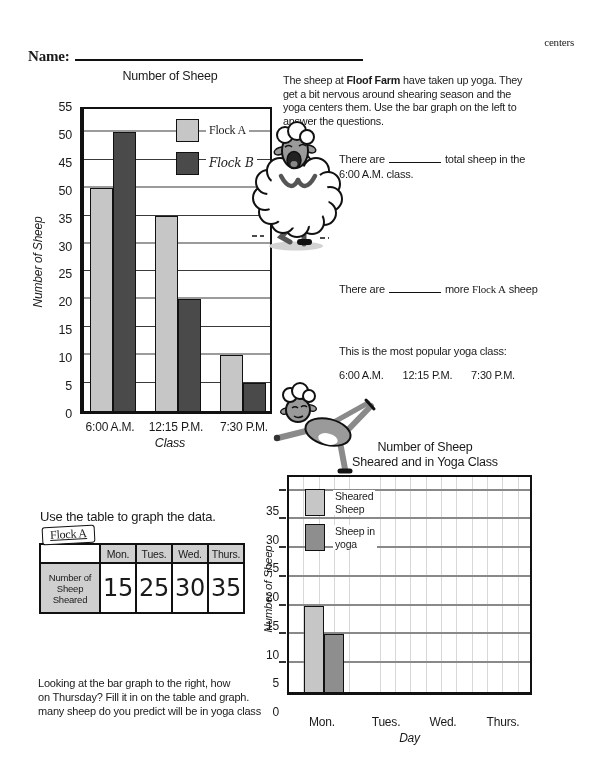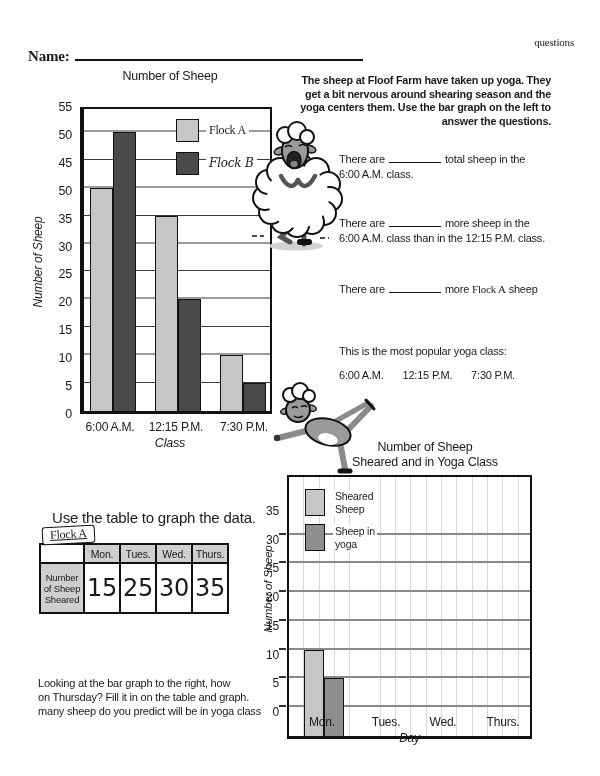--- a/index.html
+++ b/index.html
@@ -32,49 +32,49 @@
   .xtick { position:absolute; transform:translateX(-50%); font-size:12px; }
   .c1-xlabel { position:absolute; left:80px; top:436px; width:180px; text-align:center; font-style:italic; font-size:12.5px; }
   .lg-sw { position:absolute; border:1.5px solid #111; }
   .lg1-a-sw { left:92px; top:10px; width:23px; height:23px; background:#c6c6c6; }
   .lg1-b-sw { left:92px; top:43px; width:23px; height:23px; background:#4a4a4a; }
   .lg1-tx { position:absolute; left:122px; background:#fff; padding:0 3px; font-size:12px; }
   .lg1-a-tx { top:14px; font-family:"Liberation Serif",serif; }
   .lg1-b-tx { top:47px; font-family:"DejaVu Serif",serif; font-style:italic; }
 
   
-  .intro { position:absolute; left:283px; top:74px; width:268px; text-align:right; font-size:10.8px; line-height:13.5px;font-weight:bold; }
+  .intro { position:absolute; left:283px; top:74px; width:268px; text-align:left; font-size:10.8px; line-height:13.5px; }
   .q { position:absolute; left:339px; font-size:11px; line-height:14.5px; width:252px; }
   .q1 { top:152px; } .q2 { top:216px; } .q3 { top:282px; }
   .q4-label { top:344px; }
   .q4-options { top:368px; width:176px; display:flex; justify-content:space-between; }
   .blank { display:inline-block; width:52px; height:10px; border-bottom:1.5px solid #111; margin:0 4px; }
   .flock-a-inline { font-family:"Liberation Serif",serif; }
   .flock-b-inline { font-family:"DejaVu Serif",serif; font-style:italic; }
 
   
   .sheep1 { position:absolute; left:250px; top:118px; width:96px; height:134px; }
   .sheep2 { position:absolute; left:270px; top:382px; width:122px; height:92px; }
 
   
-  .tbl-heading { position:absolute; left:52px; top:509px; font-size:15px;text-align:right; }
+  .tbl-heading { position:absolute; left:40px; top:509px; font-size:13px;text-align:right; }
   .tag { position:absolute; left:42px; top:526px; transform:rotate(-3deg); font-family:"Liberation Serif",serif;
          font-size:12px; text-decoration:underline; border:1.5px solid #111; border-radius:3px; padding:0 7px 1px;
          background:#fff; z-index:2; }
   table.data { position:absolute; left:39px; top:543px; border-collapse:collapse; }
   table.data td { border:2px solid #111; text-align:center; vertical-align:middle; }
   td.corner { border:none; }
   td.dayhead { width:36px; height:19px; background:#cfcfcf; font-size:10.5px; }
-  td.rowlabel { width:44px; background:#cfcfcf; font-size:9.5px; line-height:11px; padding:2px;margin-left:25px; }
+  td.rowlabel { width:60px; background:#cfcfcf; font-size:9.5px; line-height:11px; padding:2px;margin-left:25px; }
   td.val { width:36px; height:50px; font-size:24px; font-family:"DejaVu Sans",sans-serif; }
   .note { position:absolute; left:38px; top:676px; font-size:11px; line-height:14px; }
 
   
   .c2-title { position:absolute; left:325px; top:440px; width:200px; text-align:center; font-size:12.5px; line-height:15px; }
-  .c2-plot { position:absolute; left:287px; top:475px; width:245px; height:264px; border:2.5px solid #111;
+  .c2-plot { position:absolute; left:287px; top:475px; width:245px; height:220px; border:2.5px solid #111;
              border-bottom-width:3px; background-color:#fff;
              background-image:repeating-linear-gradient(90deg, transparent 0px, transparent 14.3px, #d8d8d8 14.3px, #d8d8d8 15.3px);text-decoration:underline; }
   .c2-gl { position:absolute; left:0; right:0; height:2px; background:#898989; }
   .c2-gl::before { content:''; position:absolute; left:-10px; width:7px; height:2px; background:#333; }
   .bar2 { position:absolute; bottom:0; width:20px; border:1.5px solid #111; border-bottom:none; }
   .bar2-sheared { background:#c6c6c6; }
   .bar2-yoga { background:#8e8e8e; }
   .c2-yticks { position:absolute; left:247px; top:504px; width:32px; height:215px; display:flex; flex-direction:column;
                justify-content:space-between; align-items:flex-end; font-size:12px; }
   .c2-yticks span { line-height:14px; }
@@ -84,21 +84,21 @@
   .lg2-a-sw { left:16px; top:12px; width:20px; height:27px; background:#c6c6c6; }
   .lg2-b-sw { left:16px; top:47px; width:20px; height:27px; background:#8e8e8e; }
   .lg2-tx { position:absolute; left:44px; background:#fff; padding:0 2px; font-size:10.5px; line-height:12.5px; }
   .lg2-a-tx { top:13px; } .lg2-b-tx { top:48px; }
 </style>
 </head>
 <body>
 
 <div id="sheet">
 
-  <div class="brand">questions</div>
+  <div class="brand">centers</div>
   <div class="name-row">
     <span class="name-label">Name:</span><span class="name-line"></span>
   </div>
 
   <div class="c1-title">
     <div class="line">Number of Sheep</div>
   </div>
 
   <div class="c1-ylabel">Number of Sheep</div>
 
@@ -152,24 +152,20 @@
     <div class="line">get a bit nervous around shearing season and the</div>
     <div class="line">yoga centers them. Use the bar graph on the left to</div>
     <div class="line">answer the questions.</div>
   </div>
 
   <div class="q q1">
     <div class="line"><span>There are</span><span class="blank"></span><span>total sheep in the</span></div>
     <div class="line">6:00 A.M. class.</div>
   </div>
 
-  <div class="q q2">
-    <div class="line"><span>There are</span><span class="blank"></span><span>more sheep in the</span></div>
-    <div class="line">6:00 A.M. class than in the 12:15 P.M. class.</div>
-  </div>
 
   <div class="q q3">
     <div class="line"><span>There are</span><span class="blank"></span><span>more</span> <span class="flock-a-inline">Flock A</span> <span>sheep</span></div>
   </div>
 
   <div class="q q4-label">This is the most popular yoga class:</div>
   <div class="q q4-options">
     <span>6:00 A.M.</span>
     <span>12:15 P.M.</span>
     <span>7:30 P.M.</span>

